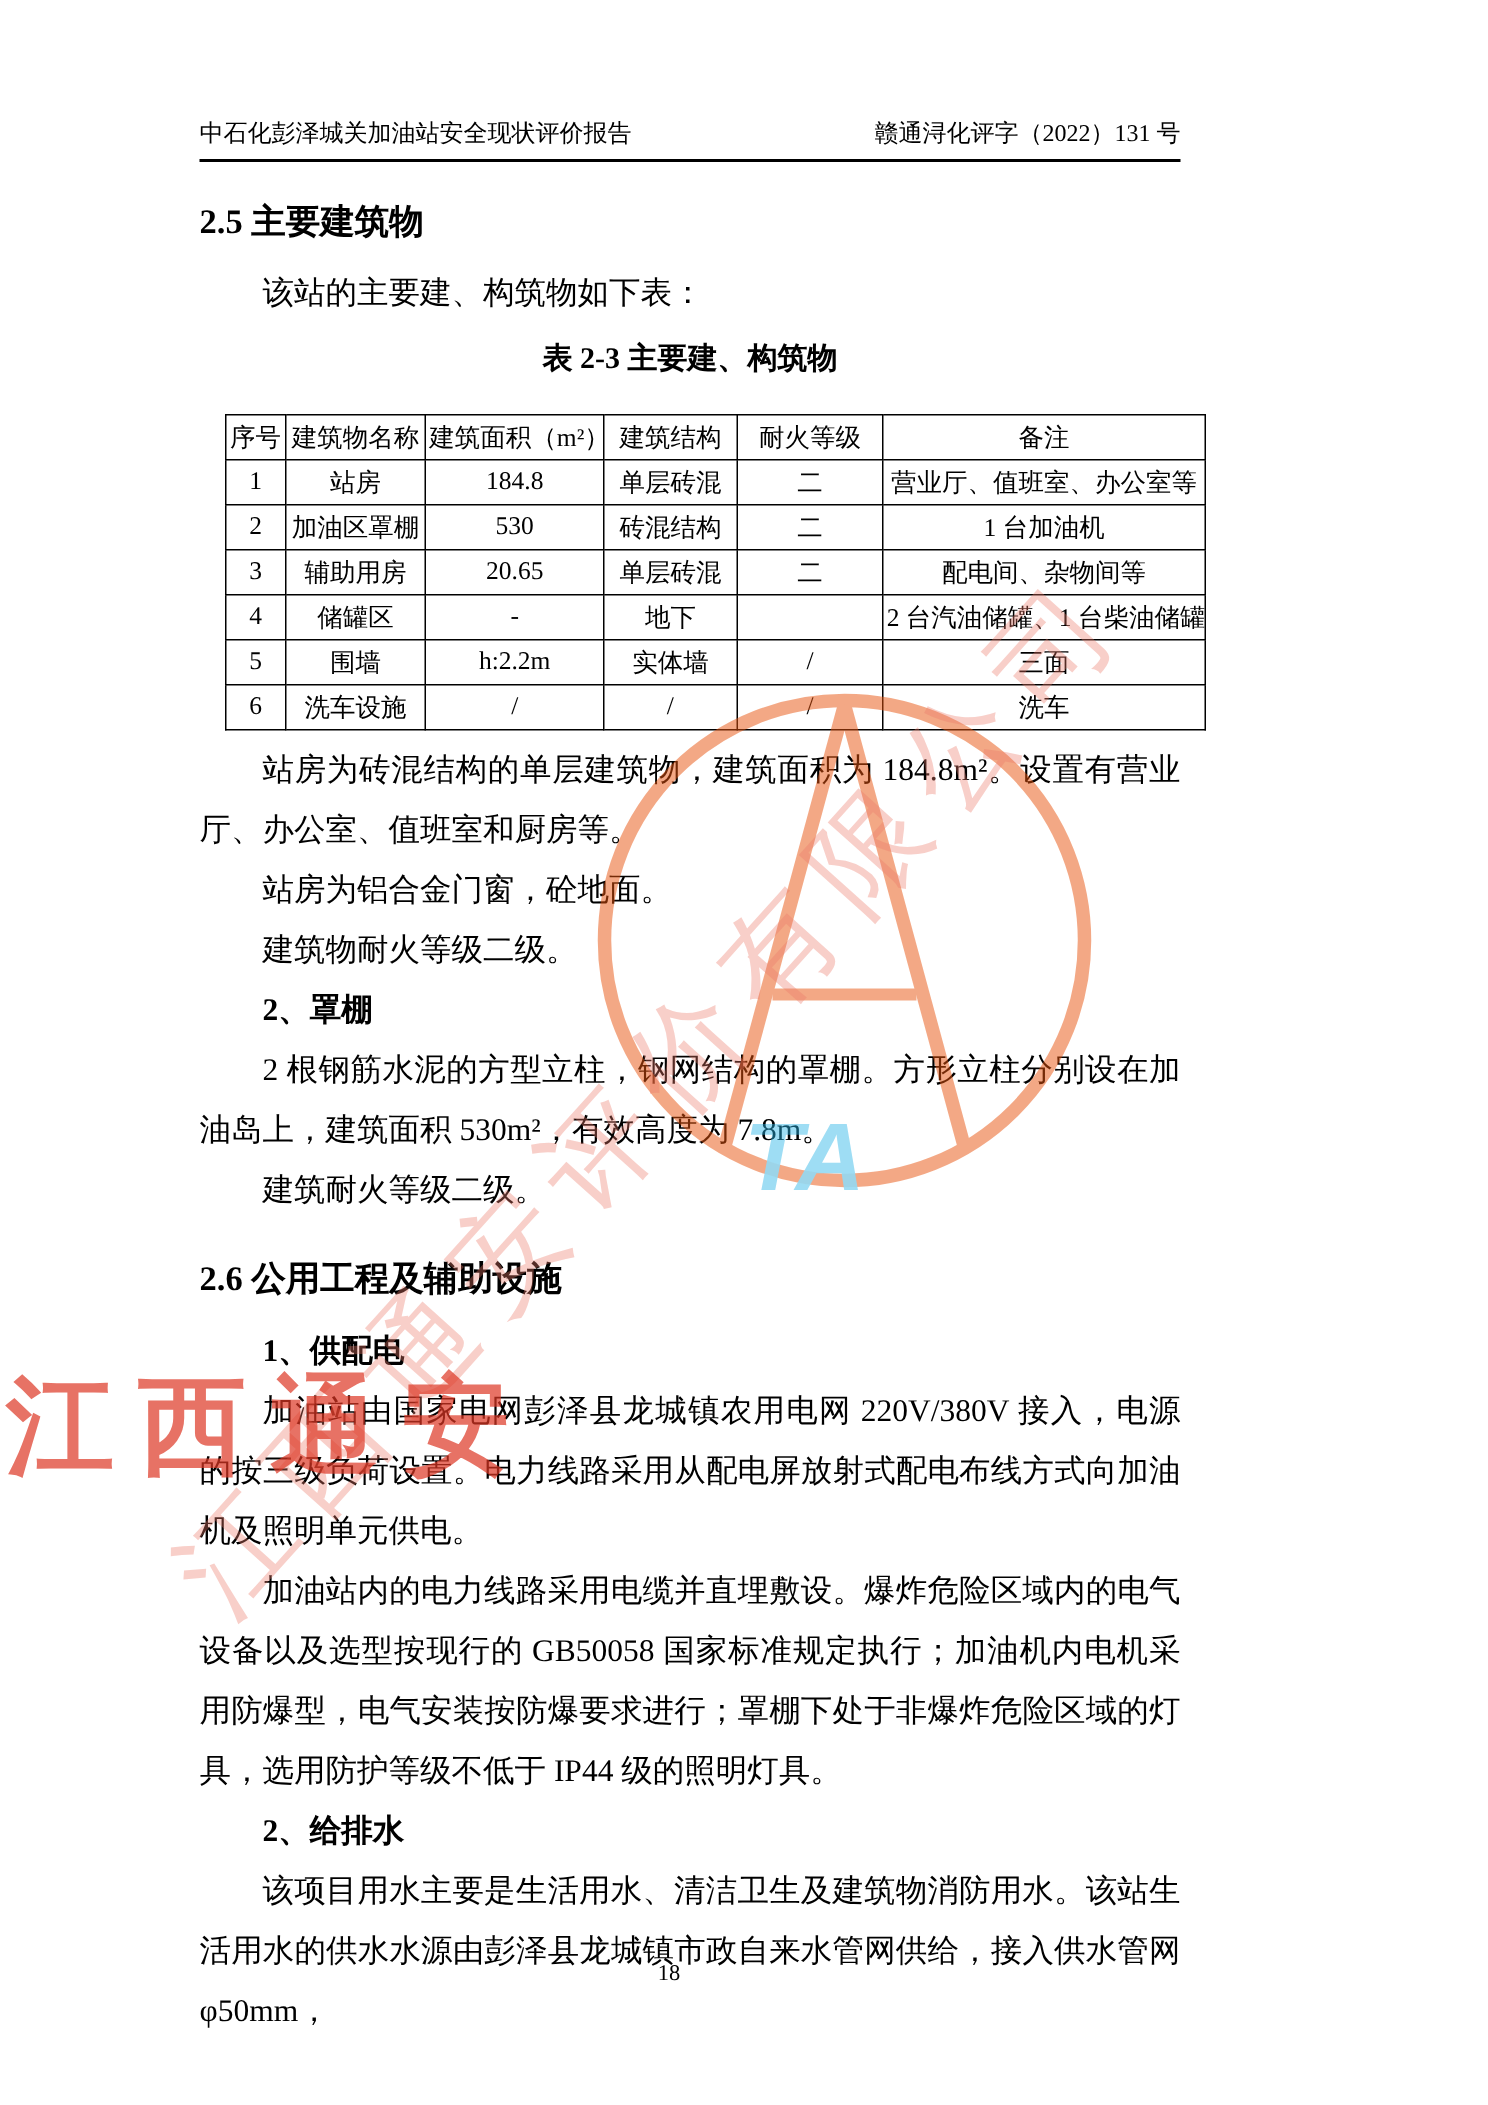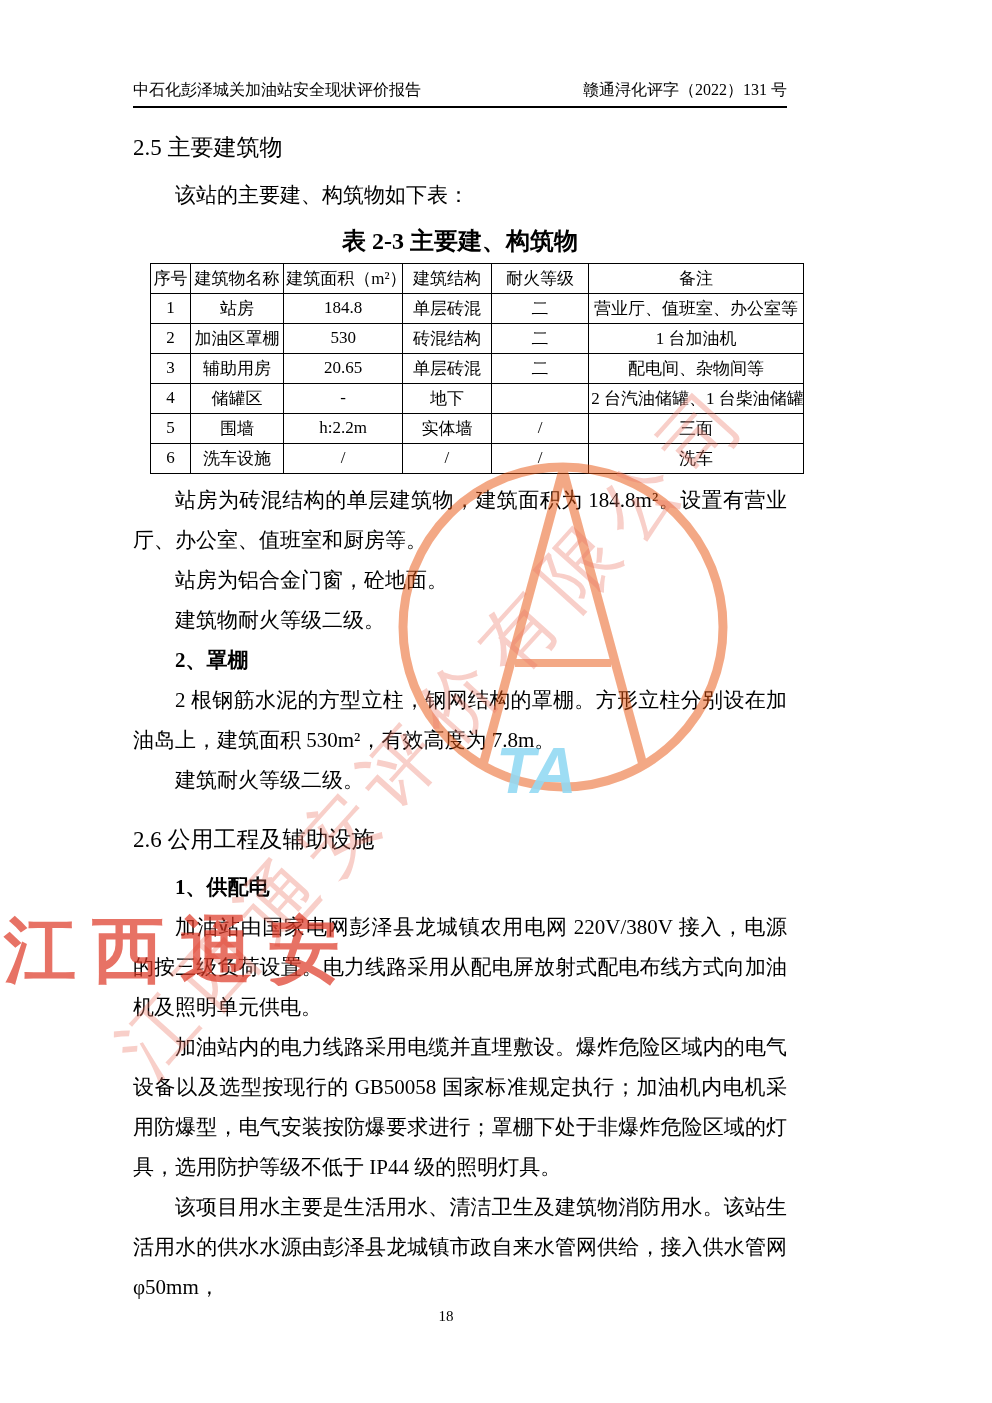--- a/index.html
+++ b/index.html
@@ -14,32 +14,32 @@
     overflow:hidden;
   }
   .header {
     display:flex; justify-content:space-between; align-items:flex-end;
     border-bottom:2px solid #000;
     padding-bottom:5px;
     font-size:16px;
     line-height:1.3;
   }
   .h-main {
-    font-size:23px; font-weight:normal;
+    font-size:23px; font-weight:bold;
     margin:24px 0 12px 0;
   }
   .para {
     font-size:21px; line-height:40px;
     text-indent:2em; text-align:justify;
     margin:0;
   }
   .sub-heading { font-weight:bold; }
   .table-title {
-    font-size:24px; font-weight:bold; text-align:center;
-    margin:4px 0 6px 0;
+    font-size:20px; font-weight:bold; text-align:center;
+    margin:4px 0 24px 0;
   }
   table.bldg {
     width:100%; border-collapse:collapse;
     font-size:17px; table-layout:fixed;margin-left:17px;
   }
   table.bldg th, table.bldg td {
     border:1px solid #000;
     text-align:center; vertical-align:middle;
     padding:3px 2px;
     font-weight:normal;
@@ -167,20 +167,21 @@
   <p class="para sub-heading">2、罩棚</p>
   <p class="para">2 根钢筋水泥的方型立柱，钢网结构的罩棚。方形立柱分别设在加油岛上，建筑面积 530m²，有效高度为 7.8m。</p>
   <p class="para">建筑耐火等级二级。</p>
 
   <div class="h-main">2.6 公用工程及辅助设施</div>
 
   <p class="para sub-heading">1、供配电</p>
   <p class="para">加油站由国家电网彭泽县龙城镇农用电网 220V/380V 接入，电源的按三级负荷设置。电力线路采用从配电屏放射式配电布线方式向加油机及照明单元供电。</p>
   <p class="para">加油站内的电力线路采用电缆并直埋敷设。爆炸危险区域内的电气设备以及选型按现行的 GB50058 国家标准规定执行；加油机内电机采用防爆型，电气安装按防爆要求进行；罩棚下处于非爆炸危险区域的灯具，选用防护等级不低于 IP44 级的照明灯具。</p>
 
+  <p class="para sub-heading">2、给排水</p>
   <p class="para">该项目用水主要是生活用水、清洁卫生及建筑物消防用水。该站生活用水的供水水源由彭泽县龙城镇市政自来水管网供给，接入供水管网 φ50mm，</p>
 
   <div class="page-number">18</div>
 
   <div class="watermark">
     <svg class="wm-logo" width="350" height="430" viewBox="0 0 350 430">
       <circle cx="175" cy="212" r="160" fill="none" stroke="#e8540e" stroke-width="9"></circle>
       <path d="M175 55 L95 350" fill="none" stroke="#e8540e" stroke-width="9"></path>
       <path d="M175 55 L255 350" fill="none" stroke="#e8540e" stroke-width="9"></path>
       <path d="M127 248 L223 248" fill="none" stroke="#e8540e" stroke-width="8"></path>

